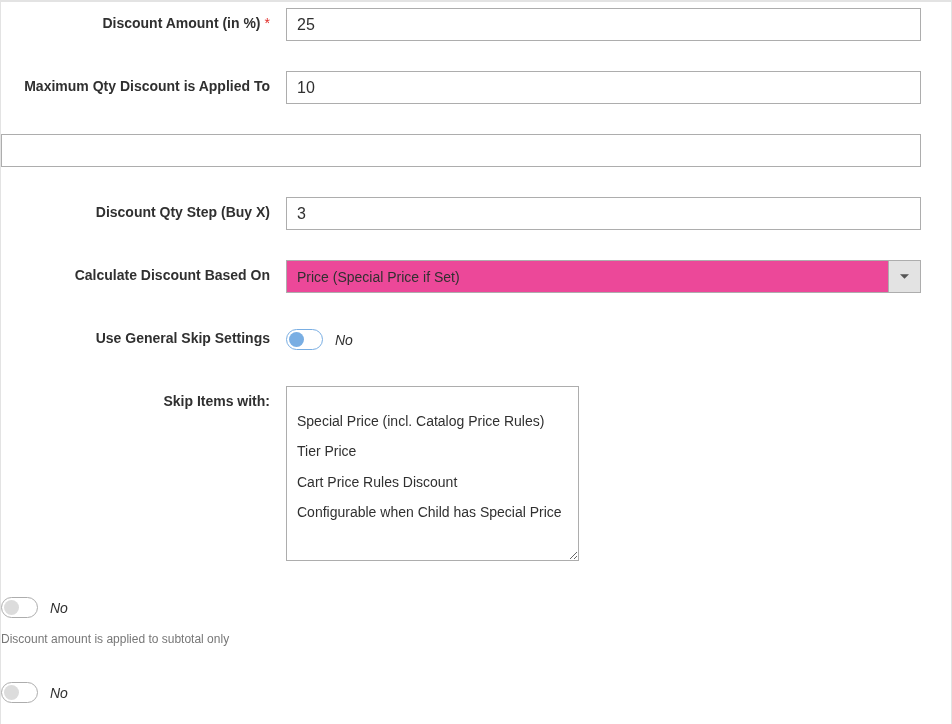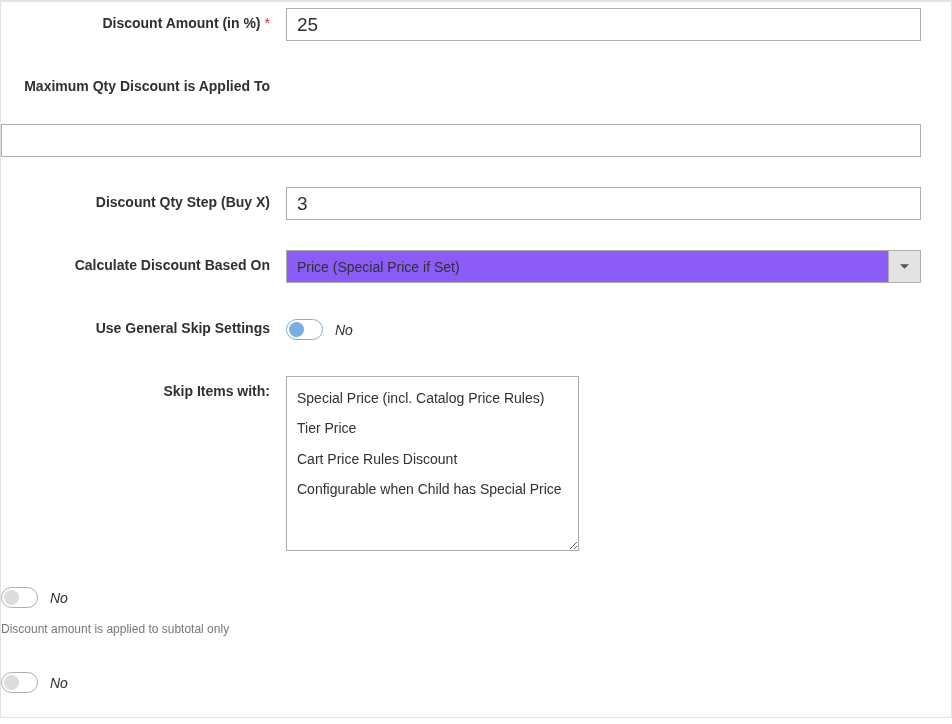--- a/index.html
+++ b/index.html
@@ -40,38 +40,38 @@
   .field-col {
     flex: 1;
     display: flex;
     flex-direction: column;
   }
   .text-input {
     width: 100%;
     height: 33px;
     border: 1px solid #adadad;
     padding: 0 10px;
-    font-size: 19px;
+    font-size: 16px;
     font-family: inherit;
     color: #303030;
   }
   .select-wrap {
     position: relative;
     width: 100%;
     height: 33px;
   }
   .select-input {
     width: 100%;
     height: 33px;
     border: 1px solid #adadad;
     padding: 0 10px;
     font-size: 14px;
     font-family: inherit;
     color: #303030;
-    background: #8b5cf6;
+    background: #ec4899;
     appearance: none;
     -webkit-appearance: none;
     -moz-appearance: none;
   }
   .select-arrow {
     position: absolute;
     right: 0;
     top: 0;
     width: 33px;
     height: 33px;
@@ -117,21 +117,21 @@
   }
   .toggle-label {
     margin-left: 12px;
     font-size: 14px;
     color: #303030;
   }
   .multiselect {
     width: 293px;
     height: 175px;
     border: 1px solid #adadad;
-    padding: 6px 0 0 0;
+    padding: 19px 0 0 0;
     position: relative;
     resize: both;
     overflow: auto;
   }
   .ms-option {
     padding: 5px 10px;
     font-size: 14px;
     color: #303030;
     cursor: pointer;
     line-height: 1.45;
@@ -151,20 +151,23 @@
     <div class="label-col">
       <span>Discount Amount (in %)</span><span class="req">*</span>
     </div>
     <div class="field-col">
       <input class="text-input" type="text" value="25" style="">
     </div>
   </div>
 
   <div class="row">
     <div class="label-col">Maximum Qty Discount is Applied To</div>
+    <div class="field-col">
+      <input class="text-input" type="text" value="10" style="">
+    </div>
   </div>
 
   <div class="row">
     <div class="field-col">
       <input class="text-input" type="text" value="" style="">
     </div>
   </div>
 
   <div class="row">
     <div class="label-col">Discount Qty Step (Buy X)</div>

